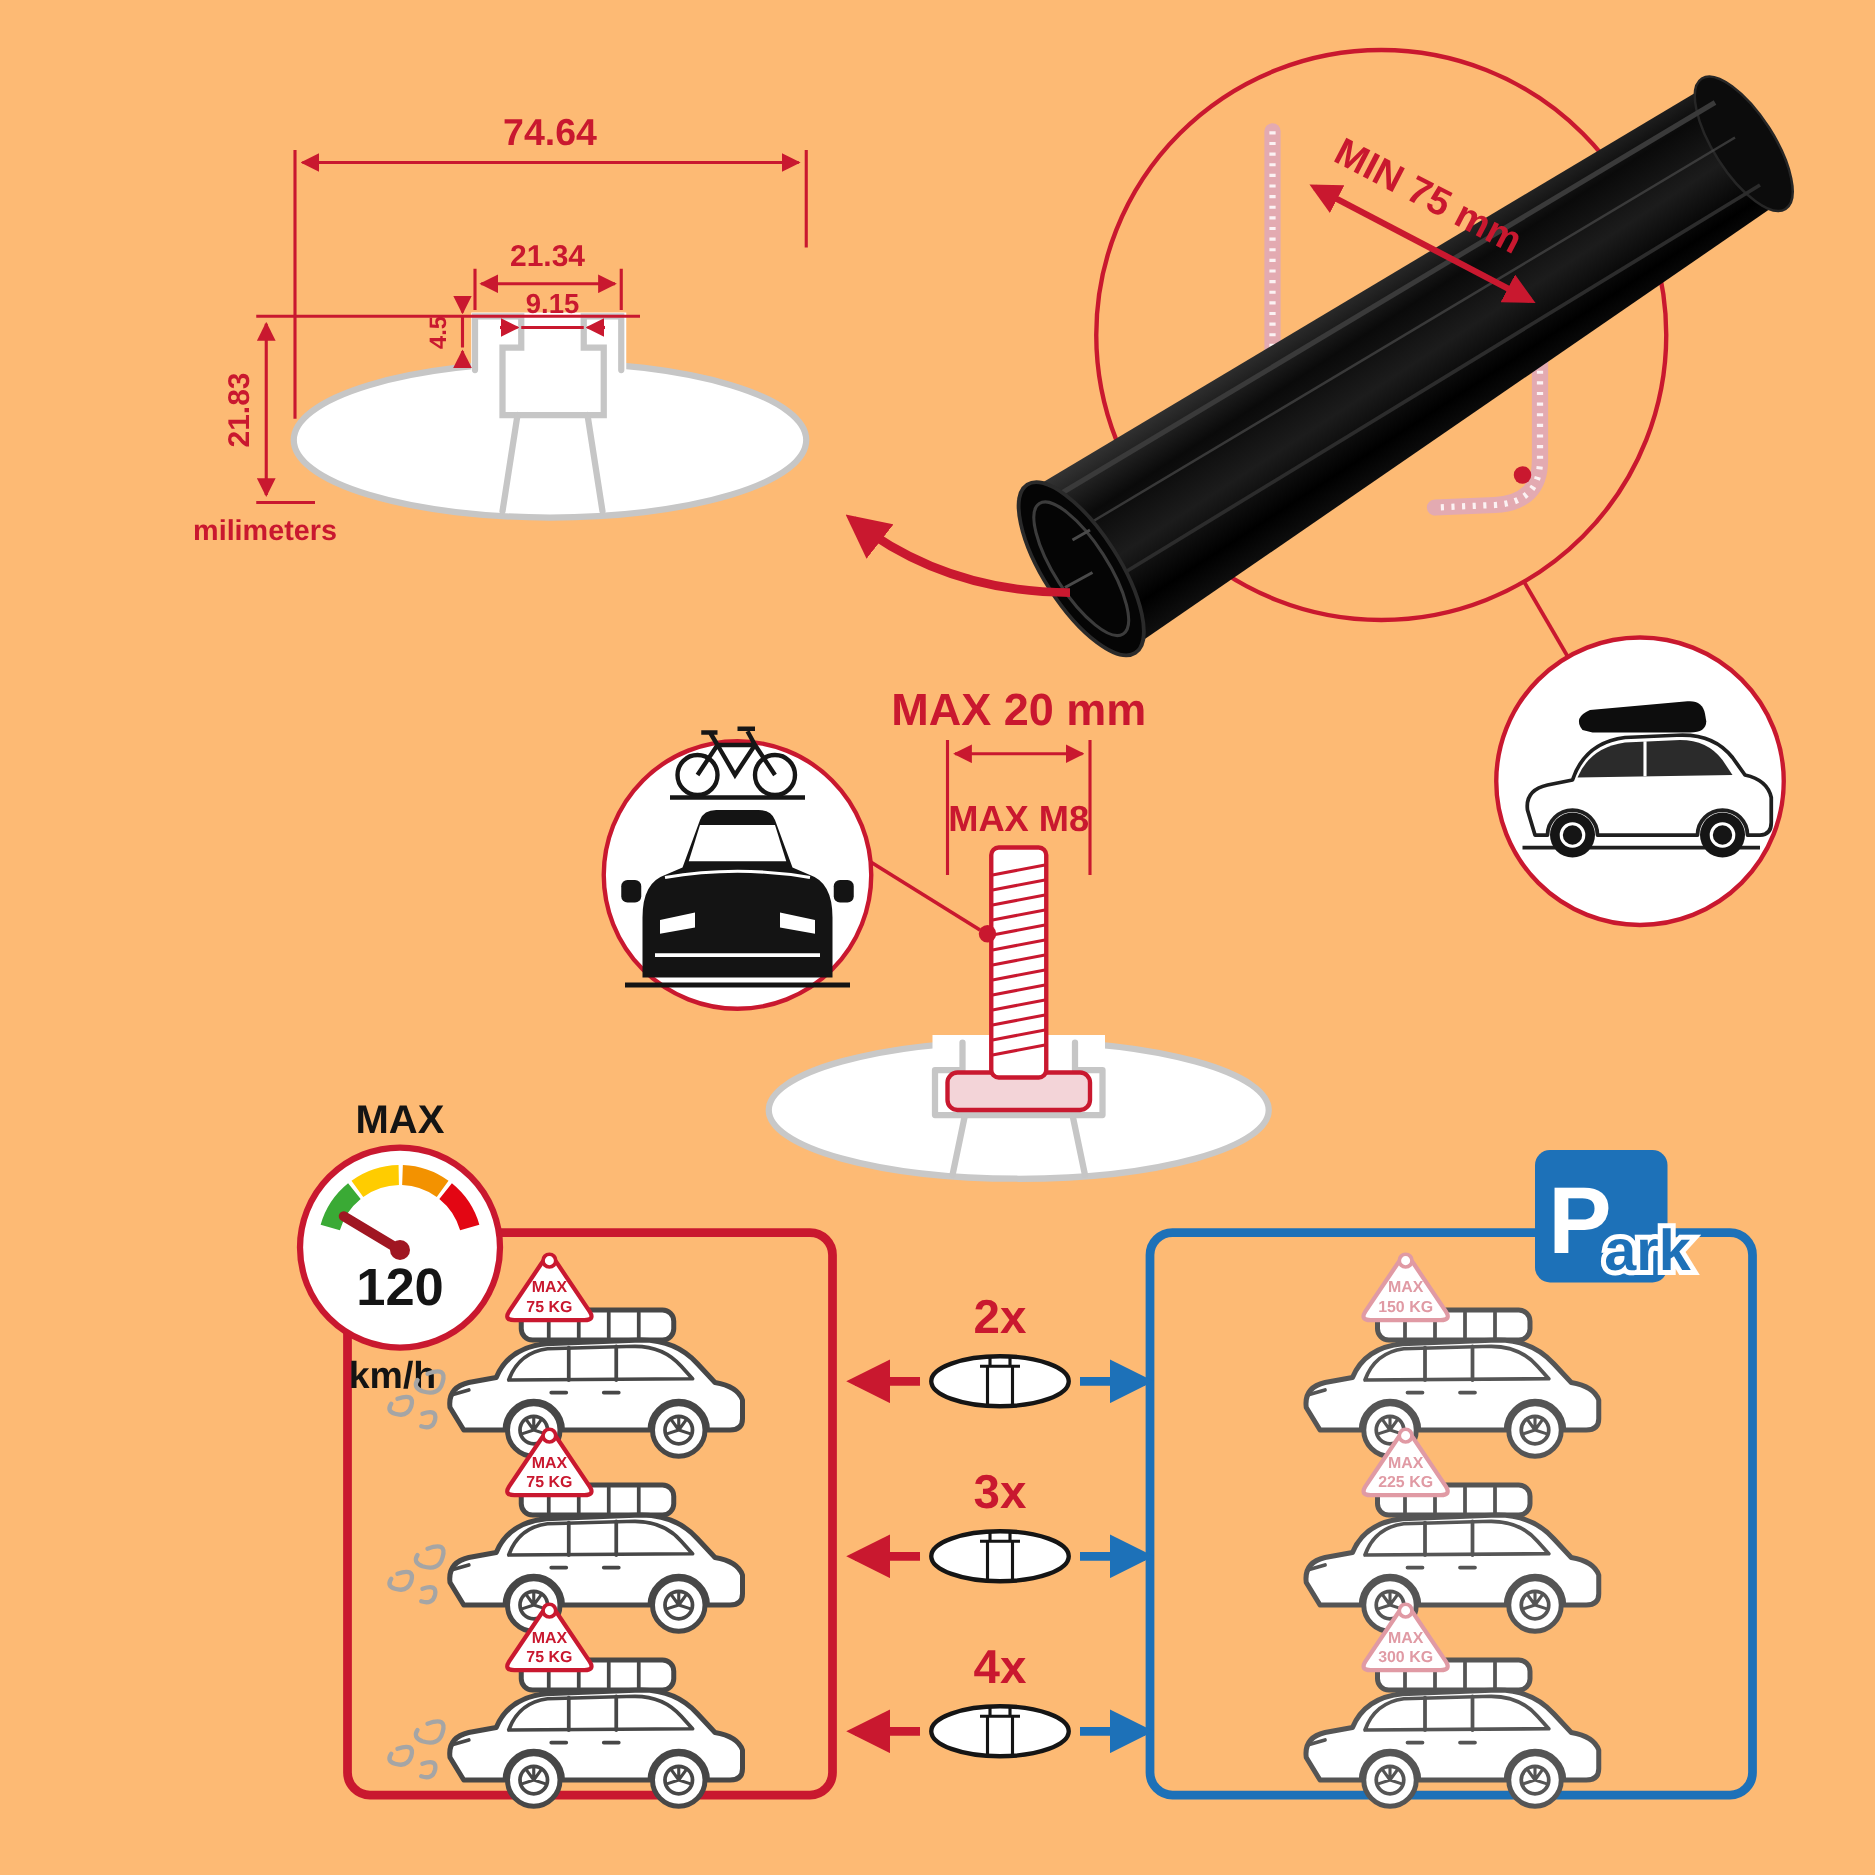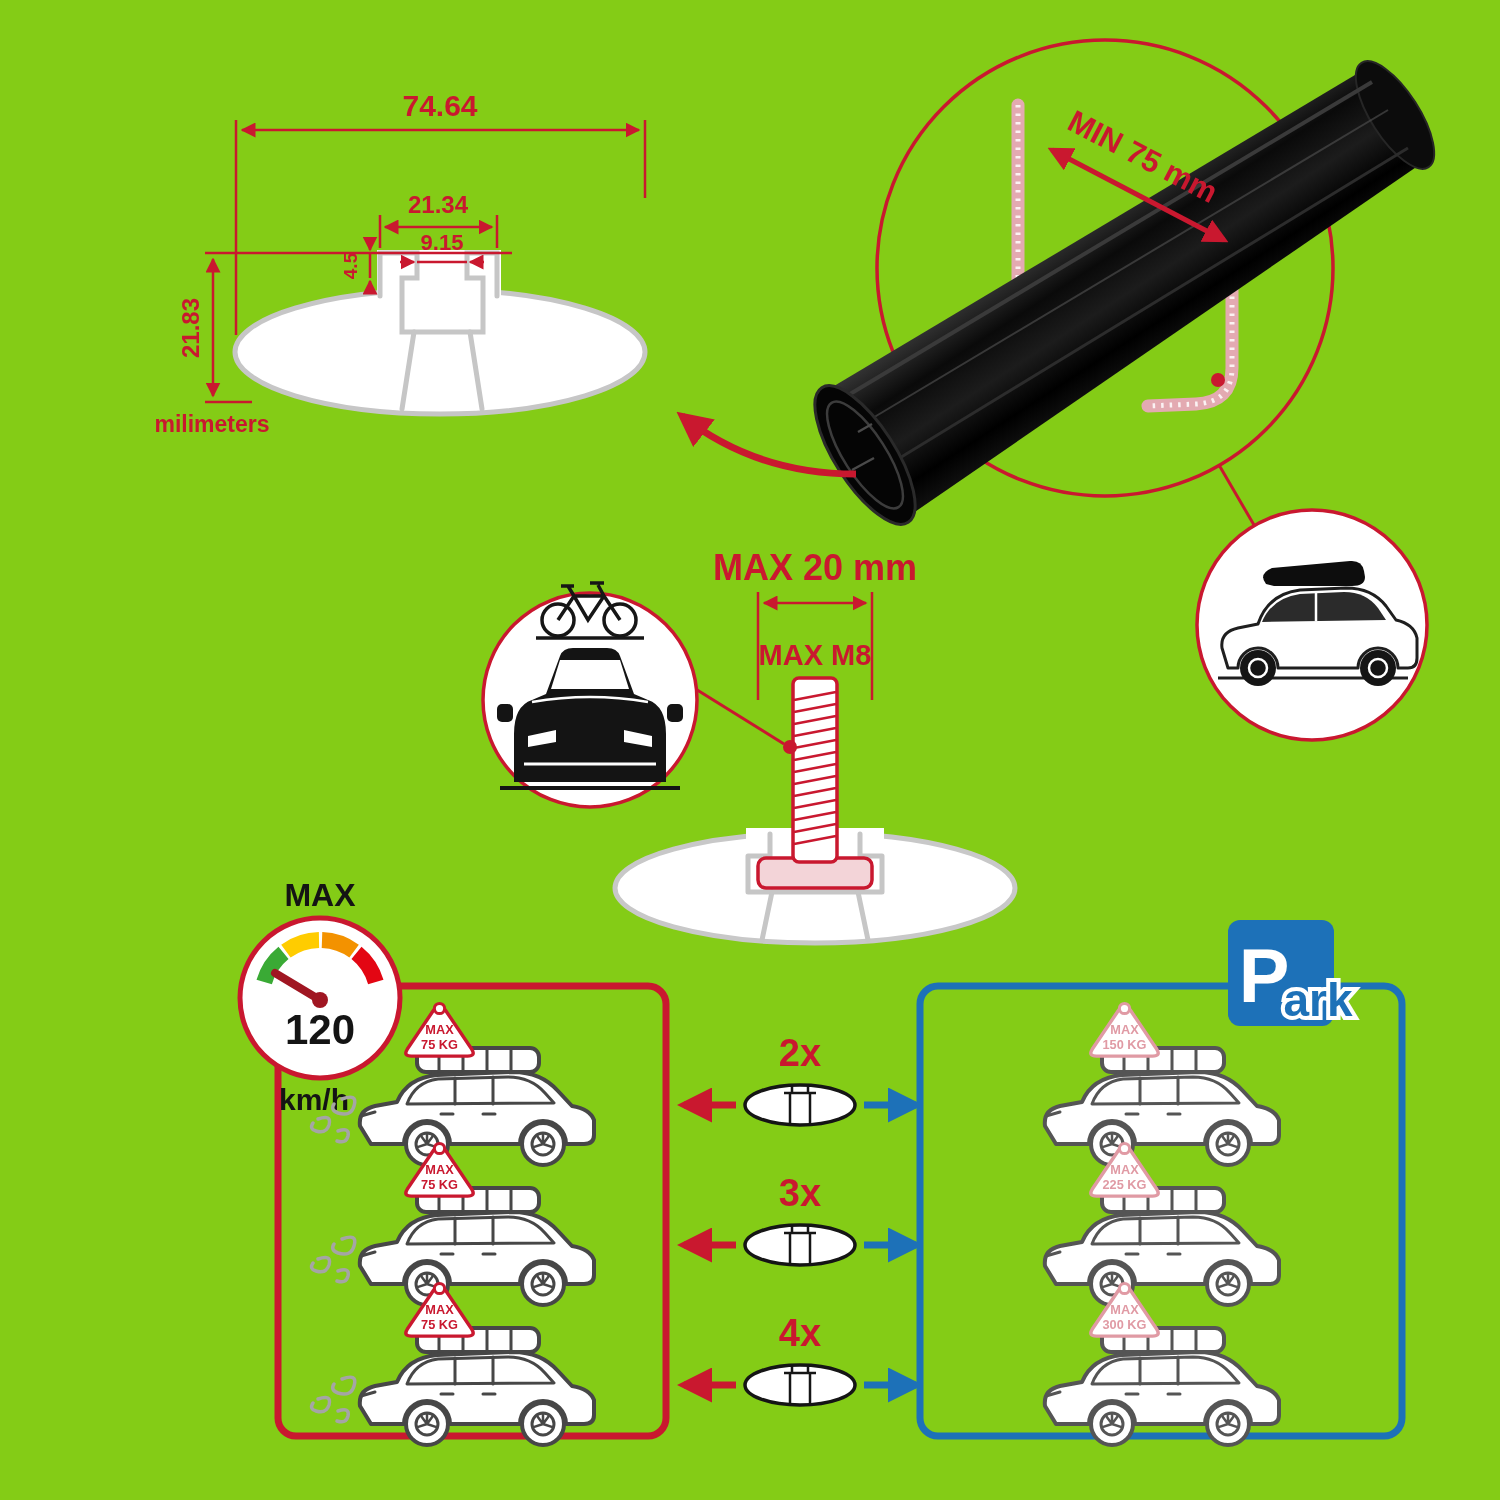--- a/index.html
+++ b/index.html
@@ -1,16 +1,16 @@
 <!DOCTYPE html>
 <html><head>
 <meta charset="utf-8">
 <style>
   html,body{margin:0;padding:0;background:#fff;}
-  .stage{width:1500px;height:1500px;position:relative;background:#84cc16;overflow:hidden;}
+  .stage{width:1500px;height:1500px;position:relative;background:#fdba74;overflow:hidden;}
   svg{display:block;}
   text{font-family:"Liberation Sans",sans-serif;text-anchor:middle;}
   .t-red{fill:#c9182f;font-weight:700;}
   .t-dark{fill:#141414;font-weight:700;}
   .t-pink{fill:#e09aa4;font-weight:700;}
   .t-white{fill:#ffffff;font-weight:700;}
   .dimline{stroke:#c9182f;stroke-width:2.5;fill:none;}
   .grayline{stroke:#c6c6c6;stroke-width:5;fill:none;stroke-linecap:round;}
 </style>
 </head>

